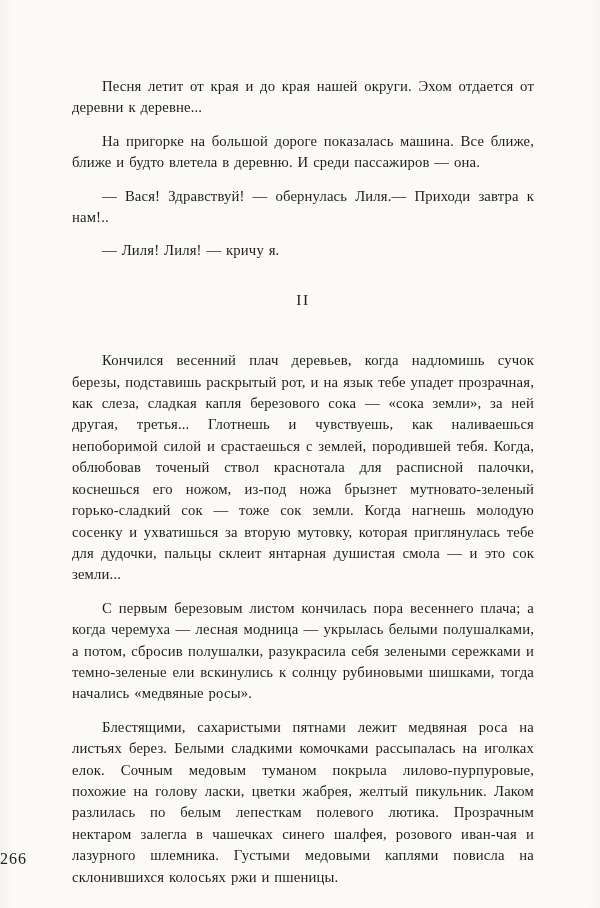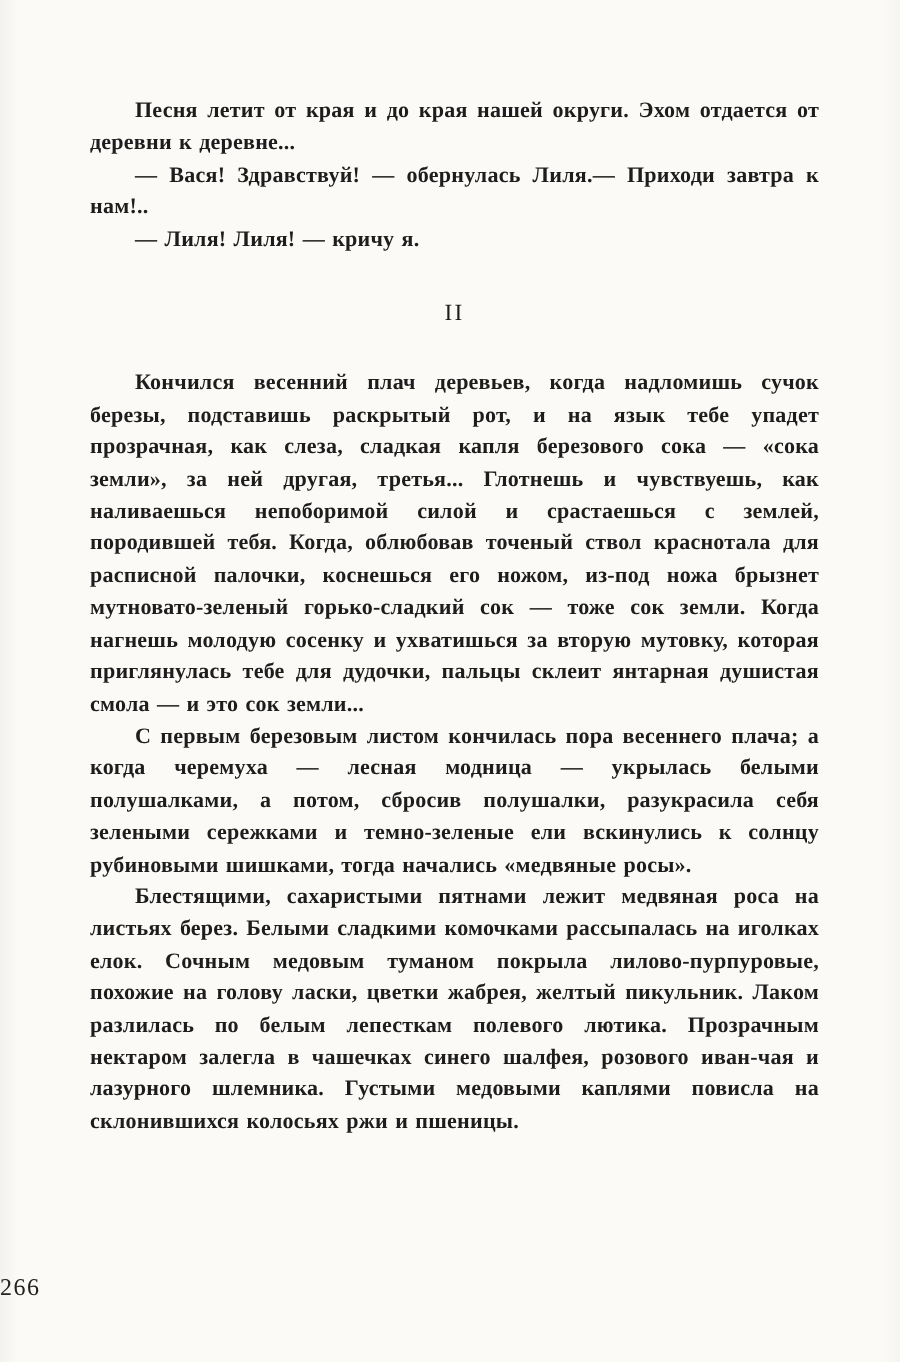--- a/index.html
+++ b/index.html
@@ -27,27 +27,26 @@
     left: 60px;
     width: 486px;
     font-size: 14.7px;
     line-height: 21.4px;
     letter-spacing: 0.15px;
     word-spacing: 1px;
     text-align: justify;
     hyphens: auto;
   }
   .text-block p {
-    margin: 0;
+    margin: 12px;
     padding: 0;
     text-indent: 30px;
-    font-weight: bold;
   }
   .chapter-heading {
-    margin: 27px 0 26px 0;
+    margin: 27px 0 40px 0;
     text-align: center;
     font-size: 15.5px;
     font-weight: normal;
     letter-spacing: 1.5px;
     text-indent: 0;
   }
   .page-number {
     position: absolute;
     bottom: 40px;
     left: 0;
@@ -57,20 +56,21 @@
     letter-spacing: 1px;
     color: #222;
   }
 </style>
 </head>
 <body>
 
 <div class="page">
   <div class="text-block" lang="ru">
     <p>Песня летит от края и до края нашей округи. Эхом отдается от деревни к деревне...</p>
+    <p>На пригорке на большой дороге показалась машина. Все ближе, ближе и будто влетела в деревню. И среди пассажиров — она.</p>
     <p>— Вася! Здравствуй! — обернулась Лиля.— Приходи завтра к нам!..</p>
     <p>— Лиля! Лиля! — кричу я.</p>
 
     <h2 class="chapter-heading">II</h2>
 
     <p>Кончился весенний плач деревьев, когда надломишь сучок березы, подставишь раскрытый рот, и на язык тебе упадет прозрачная, как слеза, сладкая капля березового сока — «сока земли», за ней другая, третья... Глотнешь и чувствуешь, как наливаешься непоборимой силой и срастаешься с землей, породившей тебя. Когда, облюбовав точеный ствол краснотала для расписной палочки, коснешься его ножом, из-под ножа брызнет мутновато-зеленый горько-сладкий сок — тоже сок земли. Когда нагнешь молодую сосенку и ухватишься за вторую мутовку, которая приглянулась тебе для дудочки, пальцы склеит янтарная душистая смола — и это сок земли...</p>
     <p>С первым березовым листом кончилась пора весеннего плача; а когда черемуха — лесная модница — укрылась белыми полушалками, а потом, сбросив полушалки, разукрасила себя зелеными сережками и темно-зеленые ели вскинулись к солнцу рубиновыми шишками, тогда начались «медвяные росы».</p>
     <p>Блестящими, сахаристыми пятнами лежит медвяная роса на листьях берез. Белыми сладкими комочками рассыпалась на иголках елок. Сочным медовым туманом покрыла лилово-пурпуровые, похожие на голову ласки, цветки жабрея, желтый пикульник. Лаком разлилась по белым лепесткам полевого лютика. Прозрачным нектаром залегла в чашечках синего шалфея, розового иван-чая и лазурного шлемника. Густыми медовыми каплями повисла на склонившихся колосьях ржи и пшеницы.</p>
   </div>
 

